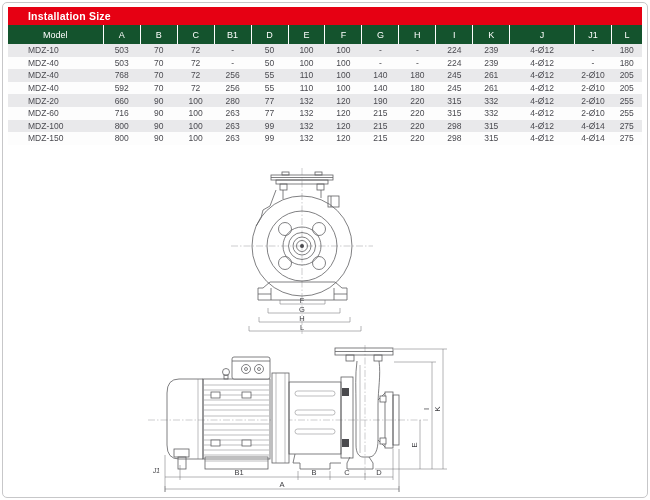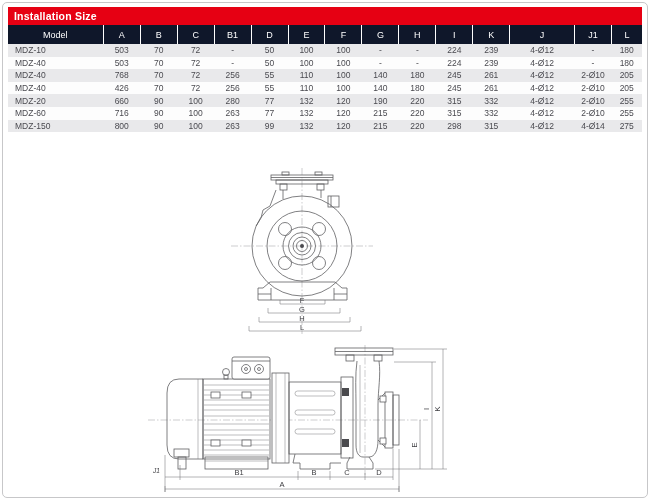--- a/index.html
+++ b/index.html
@@ -3,36 +3,36 @@
 <meta charset="utf-8">
 <style>
   html,body{margin:0;padding:0;background:#ffffff;}
   .page{
     position:relative;width:650px;height:500px;background:#ffffff;
     font-family:"Liberation Sans",sans-serif;box-sizing:border-box;overflow:hidden;
   }
   .frame{position:absolute;inset:2px;border:1px solid #c7c7c9;border-radius:5px;pointer-events:none;}
   .table-wrap{position:absolute;left:8px;top:7px;width:634px;}
   .title-bar{
-    height:18px;display:flex;align-items:center;padding-left:6px;
+    height:18px;display:flex;align-items:center;padding-left:20px;
     color:#ffffff;font-size:10.5px;font-weight:bold;letter-spacing:.2px;
   }
   table.dim{width:100%;border-collapse:collapse;table-layout:fixed;}
   table.dim th{
-    background:#0f172a;color:#ffffff;font-size:9px;font-weight:normal;
+    background:#14532d;color:#ffffff;font-size:9px;font-weight:normal;
     height:19px;text-align:center;border-left:1px solid #fdfdfd;padding:0;margin-top:12px;
   }
   table.dim th:first-child{border-left:none;}
   table.dim td{
     font-size:8.5px;color:#4a4a50;height:12.6px;text-align:center;padding:0;
     white-space:nowrap;overflow:hidden;
   }
   table.dim tbody tr:nth-child(odd){background:#e9e9eb;}
   table.dim tbody tr:nth-child(even){background:#fdfdfd;}
-  table.dim td.model{text-align:left;padding-left:7px;}
+  table.dim td.model{text-align:left;padding-left:20px;}
   col.c-model{width:15%;} col.c-std{width:5.82%;} col.c-j{width:10.2%;} col.c-l{width:4.8%;}
   svg{position:absolute;overflow:visible;}
   svg .st{stroke:#5f5f62;stroke-width:0.8;fill:none;}
   svg .stf{stroke:#5f5f62;stroke-width:0.8;fill:#ffffff;}
   svg .thin{stroke:#79797c;stroke-width:0.5;fill:none;}
   svg .cl{stroke:#9a9a9e;stroke-width:0.5;fill:none;stroke-dasharray:7 2 1.5 2;}
   svg .dim{stroke:#77777a;stroke-width:0.55;fill:none;}
   svg .dark{fill:#4a4a4e;stroke:none;}
   svg text{font-family:"Liberation Sans",sans-serif;font-size:7.5px;fill:#3c3c40;}
   svg text.it{font-style:italic;font-size:6.5px;}
@@ -130,21 +130,21 @@
             <td>140</td>
             <td>180</td>
             <td>245</td>
             <td>261</td>
             <td>4-Ø12</td>
             <td>2-Ø10</td>
             <td>205</td>
           </tr>
           <tr>
             <td class="model">MDZ-40</td>
-            <td>426</td>
+            <td>592</td>
             <td>70</td>
             <td>72</td>
             <td>256</td>
             <td>55</td>
             <td>110</td>
             <td>100</td>
             <td>140</td>
             <td>180</td>
             <td>245</td>
             <td>261</td>
@@ -178,20 +178,37 @@
             <td>77</td>
             <td>132</td>
             <td>120</td>
             <td>215</td>
             <td>220</td>
             <td>315</td>
             <td>332</td>
             <td>4-Ø12</td>
             <td>2-Ø10</td>
             <td>255</td>
+          </tr>
+          <tr>
+            <td class="model">MDZ-100</td>
+            <td>800</td>
+            <td>90</td>
+            <td>100</td>
+            <td>263</td>
+            <td>99</td>
+            <td>132</td>
+            <td>120</td>
+            <td>215</td>
+            <td>220</td>
+            <td>298</td>
+            <td>315</td>
+            <td>4-Ø12</td>
+            <td>4-Ø14</td>
+            <td>275</td>
           </tr>
           <tr>
             <td class="model">MDZ-150</td>
             <td>800</td>
             <td>90</td>
             <td>100</td>
             <td>263</td>
             <td>99</td>
             <td>132</td>
             <td>120</td>

